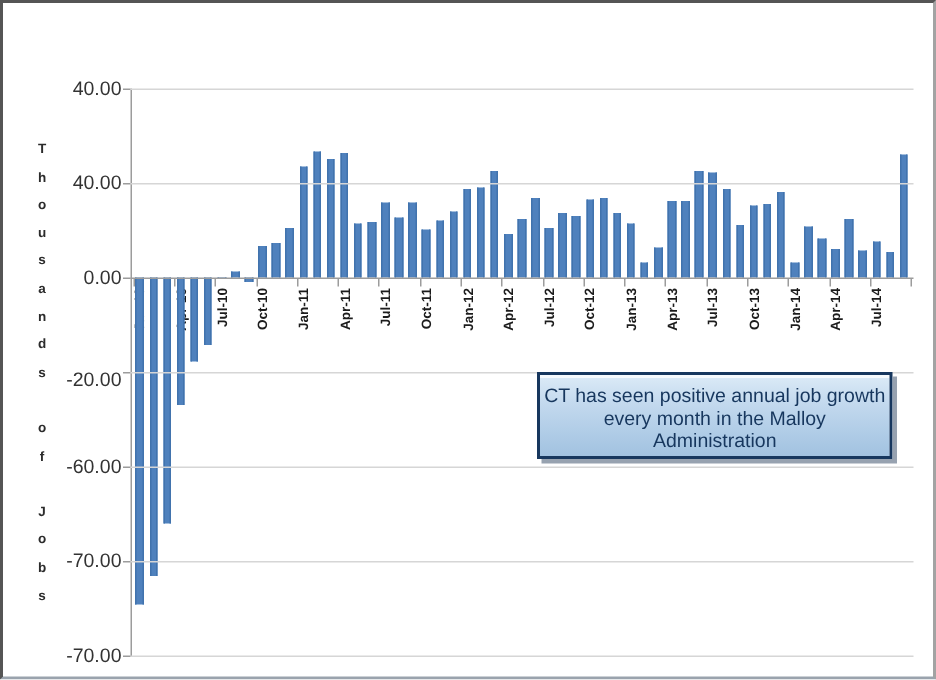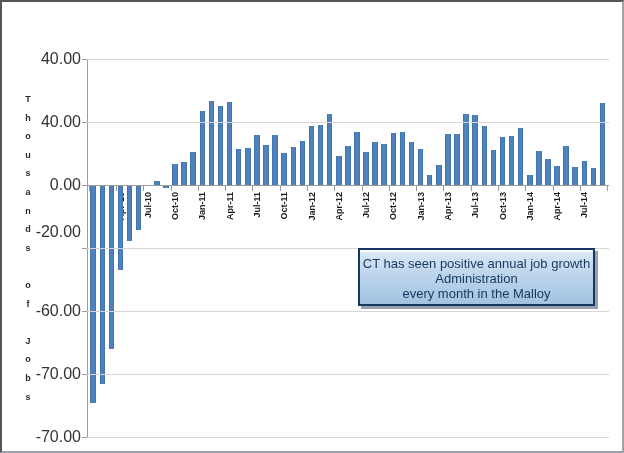--- a/index.html
+++ b/index.html
@@ -24,21 +24,21 @@
     position:absolute;left:18px;top:88px;width:16px;
     text-align:center;font-size:9px;font-weight:bold;color:#2b2b2b;
   }
   .y-axis-title .ch{height:18.6px;line-height:18.6px;}
   .gridline{position:absolute;height:1px;background:#d6d6d6;}
   .axisline{position:absolute;background:#9c9c9c;}
   .tick{position:absolute;background:#9c9c9c;}
   .bar{position:absolute;background:#4b7ebb;border-left:1px solid #4173ad;border-right:1px solid #4173ad;box-sizing:border-box;}
   .y-tick-label{
     position:absolute;left:28px;width:51px;text-align:right;
-    font-size:16px;color:#333;line-height:12px;
+    font-size:13px;color:#333;line-height:12px;
   }
   .x-tick-label{
     position:absolute;width:44px;height:12px;
     font-size:9px;font-weight:bold;color:#1c1c1c;
     text-align:right;line-height:12px;
     transform:rotate(-90deg);
     white-space:nowrap;
   }
   .annotation-box{
     position:absolute;left:356px;top:246px;width:237px;height:58px;
@@ -176,30 +176,30 @@
     <div class="axisline" style="left: 85px; top: 57px; width: 1px; height: 379px;"></div>
     <div class="y-tick-label" style="top: 429px;">-70.00</div>
     <div class="tick" style="left: 80px; width: 5px; height: 1px; top: 435px;"></div>
     <div class="gridline" style="left: 85px; width: 522px; top: 435px; background: rgb(214, 214, 214);"></div>
     <div class="y-tick-label" style="top: 366px;">-70.00</div>
     <div class="tick" style="left: 80px; width: 5px; height: 1px; top: 372px;"></div>
     <div class="gridline" style="left: 85px; width: 522px; top: 372px; background: rgb(214, 214, 214);"></div>
     <div class="y-tick-label" style="top: 303px;">-60.00</div>
     <div class="tick" style="left: 80px; width: 5px; height: 1px; top: 309px;"></div>
     <div class="gridline" style="left: 85px; width: 522px; top: 309px; background: rgb(214, 214, 214);"></div>
-    <div class="y-tick-label" style="top: 224px;">-20.00</div>
+    <div class="y-tick-label" style="top: 245px;">-20.00</div>
     <div class="tick" style="left: 80px; width: 5px; height: 1px; top: 246px;"></div>
     <div class="gridline" style="left: 85px; width: 522px; top: 246px; background: rgb(214, 214, 214);"></div>
     <div class="y-tick-label" style="top: 177px;">0.00</div>
     <div class="tick" style="left: 80px; width: 5px; height: 1px; top: 183px;"></div>
     <div class="gridline" style="left: 85px; width: 522px; top: 183px; background: rgb(156, 156, 156);"></div>
     <div class="y-tick-label" style="top: 114px;">40.00</div>
     <div class="tick" style="left: 80px; width: 5px; height: 1px; top: 120px;"></div>
     <div class="gridline" style="left: 85px; width: 522px; top: 120px; background: rgb(214, 214, 214);"></div>
     <div class="y-tick-label" style="top: 51px;">40.00</div>
     <div class="tick" style="left: 80px; width: 5px; height: 1px; top: 57px;"></div>
     <div class="gridline" style="left: 85px; width: 522px; top: 57px; background: rgb(214, 214, 214);"></div>
   <div class="annotation-box">
     <div class="line">CT has seen positive annual job growth</div>
+    <div class="line">every month in the Malloy</div>
     <div class="line">Administration</div>
-    <div class="line">every month in the Malloy</div>
   </div>
 </div>
 
 </body></html>

